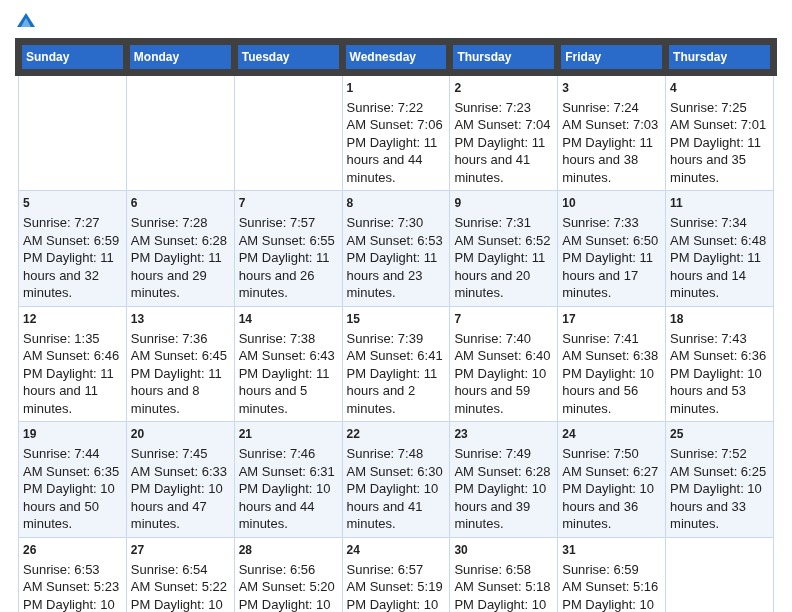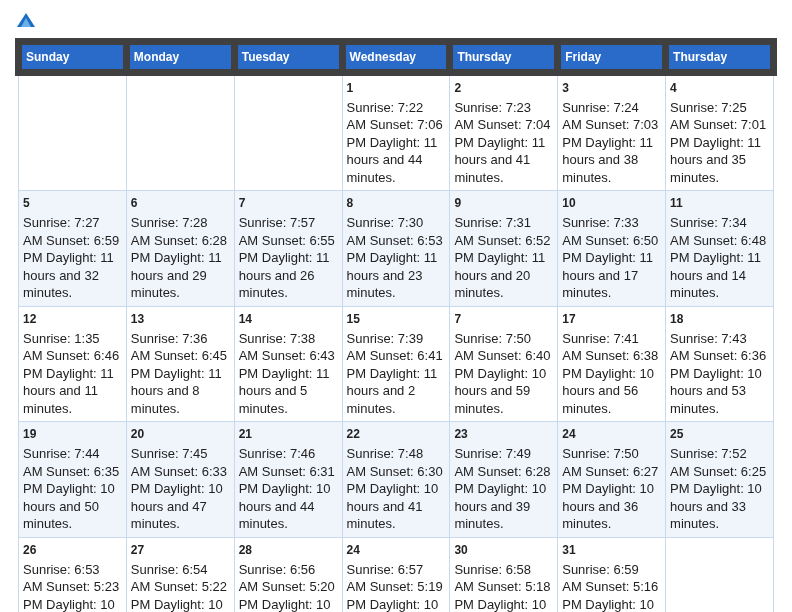--- a/index.html
+++ b/index.html
@@ -234,21 +234,21 @@
           </td>
           <td>
             <span class="day-num">15</span>
             <div class="cell-content">Sunrise: 7:39 AM
 Sunset: 6:41 PM
 Daylight: 11 hours
 and 2 minutes.</div>
           </td>
           <td>
             <span class="day-num">7</span>
-            <div class="cell-content">Sunrise: 7:50 AM
+            <div class="cell-content">Sunrise: 7:40 AM
 Sunset: 6:40 PM
 Daylight: 10 hours
 and 59 minutes.</div>
           </td>
           <td>
             <span class="day-num">17</span>
             <div class="cell-content">Sunrise: 7:41 AM
 Sunset: 6:38 PM
 Daylight: 10 hours
 and 56 minutes.</div>

